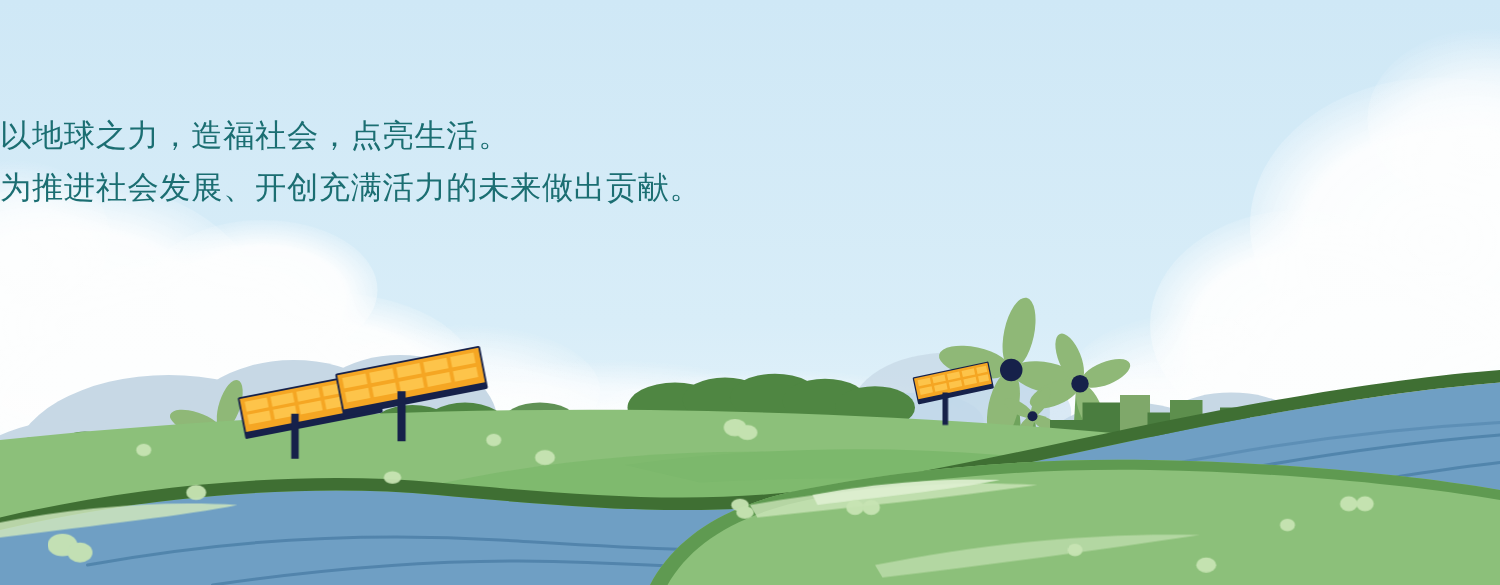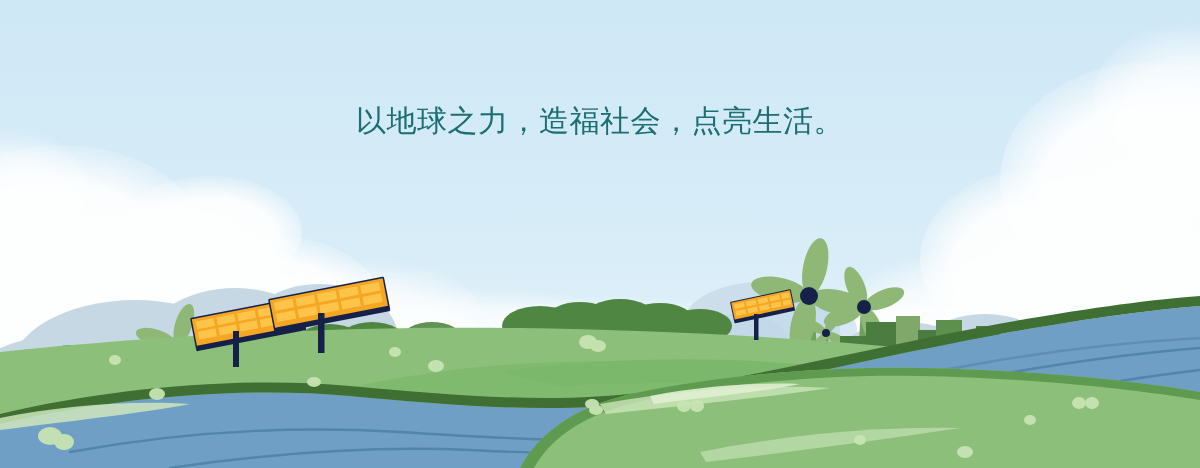--- a/index.html
+++ b/index.html
@@ -11,24 +11,24 @@
   }
   #banner{
     position:relative;
     width:1200px;height:468px;
     overflow:hidden;
   }
   #scene{position:absolute;inset:0;width:1200px;height:468px;display:block;}
   #tagline{
     position:absolute;
     left:0;right:0;
-    top:100px;
-    text-align:center;
+    top:89px;
+    text-align:left;
     line-height:41px;
-    font-size:30px;
+    font-size:25px;
     letter-spacing:0.5px;
     font-weight:400;
     white-space:nowrap;
     pointer-events:none;
   }
   #tagline .tline{display:block;}
 </style>
 </head>
 <body>
 
@@ -321,15 +321,16 @@
           <rect x="51.5" y="10" width="8" height="5"></rect>
         </g>
       </g>
       <rect x="754" y="314" width="4.5" height="26" fill="#16214a"></rect>
 
     </g>
   </svg>
 
   <div id="tagline" style="color: rgb(27, 110, 114);">
     <span class="tline">以地球之力，造福社会，点亮生活。</span>
+    <span class="tline">为推进社会发展、开创充满活力的未来做出贡献。</span>
   </div>
 
 </div>
 
 </body></html>

